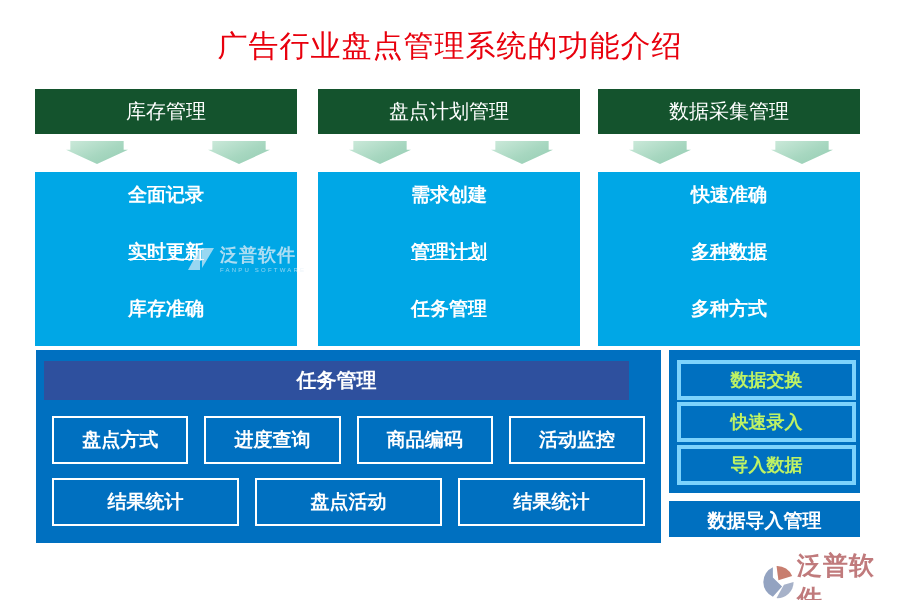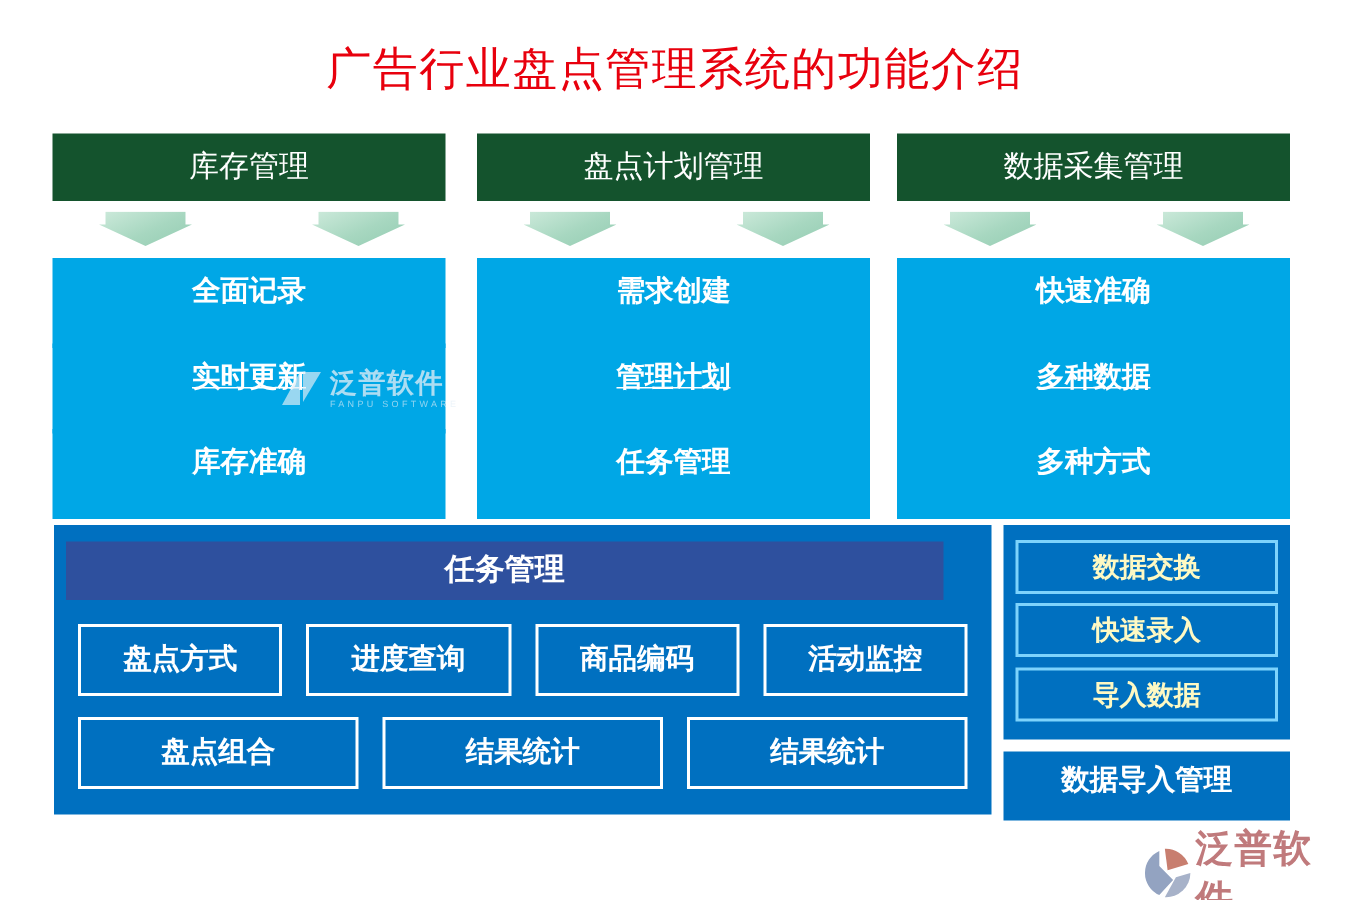--- a/index.html
+++ b/index.html
@@ -41,27 +41,27 @@
   .btn-row.r1{top:66px;}
   .btn-row.r2{top:128px;}
   .task-btn{
     flex:1;height:44px;line-height:44px;border:2px solid #fff;
     color:#fff;font-size:19px;font-weight:bold;text-align:center;background:transparent;
   }
   
   .data-panel{position:absolute;left:669px;top:350px;width:191px;height:143px;background:#0070c0;}
   .data-box{
     position:absolute;left:8px;width:171px;height:32px;line-height:32px;
-    border:2px solid #7dd3fc;color:#fef9c3;font-size:18px;font-weight:bold;text-align:center;
+    border:4px solid #7dd3fc;color:#bef264;font-size:18px;font-weight:bold;text-align:center;
   }
   .data-box.d1{top:10px;}
   .data-box.d2{top:52px;}
   .data-box.d3{top:95px;}
   .data-import-bar{
-    position:absolute;left:669px;top:501px;width:191px;height:46px;line-height:39px;
+    position:absolute;left:669px;top:501px;width:191px;height:36px;line-height:39px;
     background:#0070c0;color:#fff;font-size:19px;font-weight:bold;text-align:center;
   }
   
   .watermark{
     position:absolute;left:186px;top:246px;display:flex;align-items:flex-start;gap:4px;
     pointer-events:none;opacity:.85;
   }
   .wm-text-stack{display:flex;flex-direction:column;line-height:1;}
   .wm-text{font-size:18px;font-weight:bold;color:rgba(225,237,246,0.9);letter-spacing:1px;}
   .wm-sub{font-size:6px;color:rgba(225,237,246,0.75);letter-spacing:2.2px;margin-top:3px;}
@@ -117,22 +117,22 @@
 
   <div class="task-panel">
     <div class="task-header">任务管理</div>
     <div class="btn-row r1">
       <div class="task-btn">盘点方式</div>
       <div class="task-btn">进度查询</div>
       <div class="task-btn">商品编码</div>
       <div class="task-btn">活动监控</div>
     </div>
     <div class="btn-row r2">
-      <div class="task-btn">盘点组合</div>
       <div class="task-btn">结果统计</div>
+      <div class="task-btn">盘点活动</div>
       <div class="task-btn">结果统计</div>
     </div>
   </div>
 
   <div class="data-panel">
     <div class="data-box d1">数据交换</div>
     <div class="data-box d2">快速录入</div>
     <div class="data-box d3">导入数据</div>
   </div>
   <div class="data-import-bar">数据导入管理</div>

